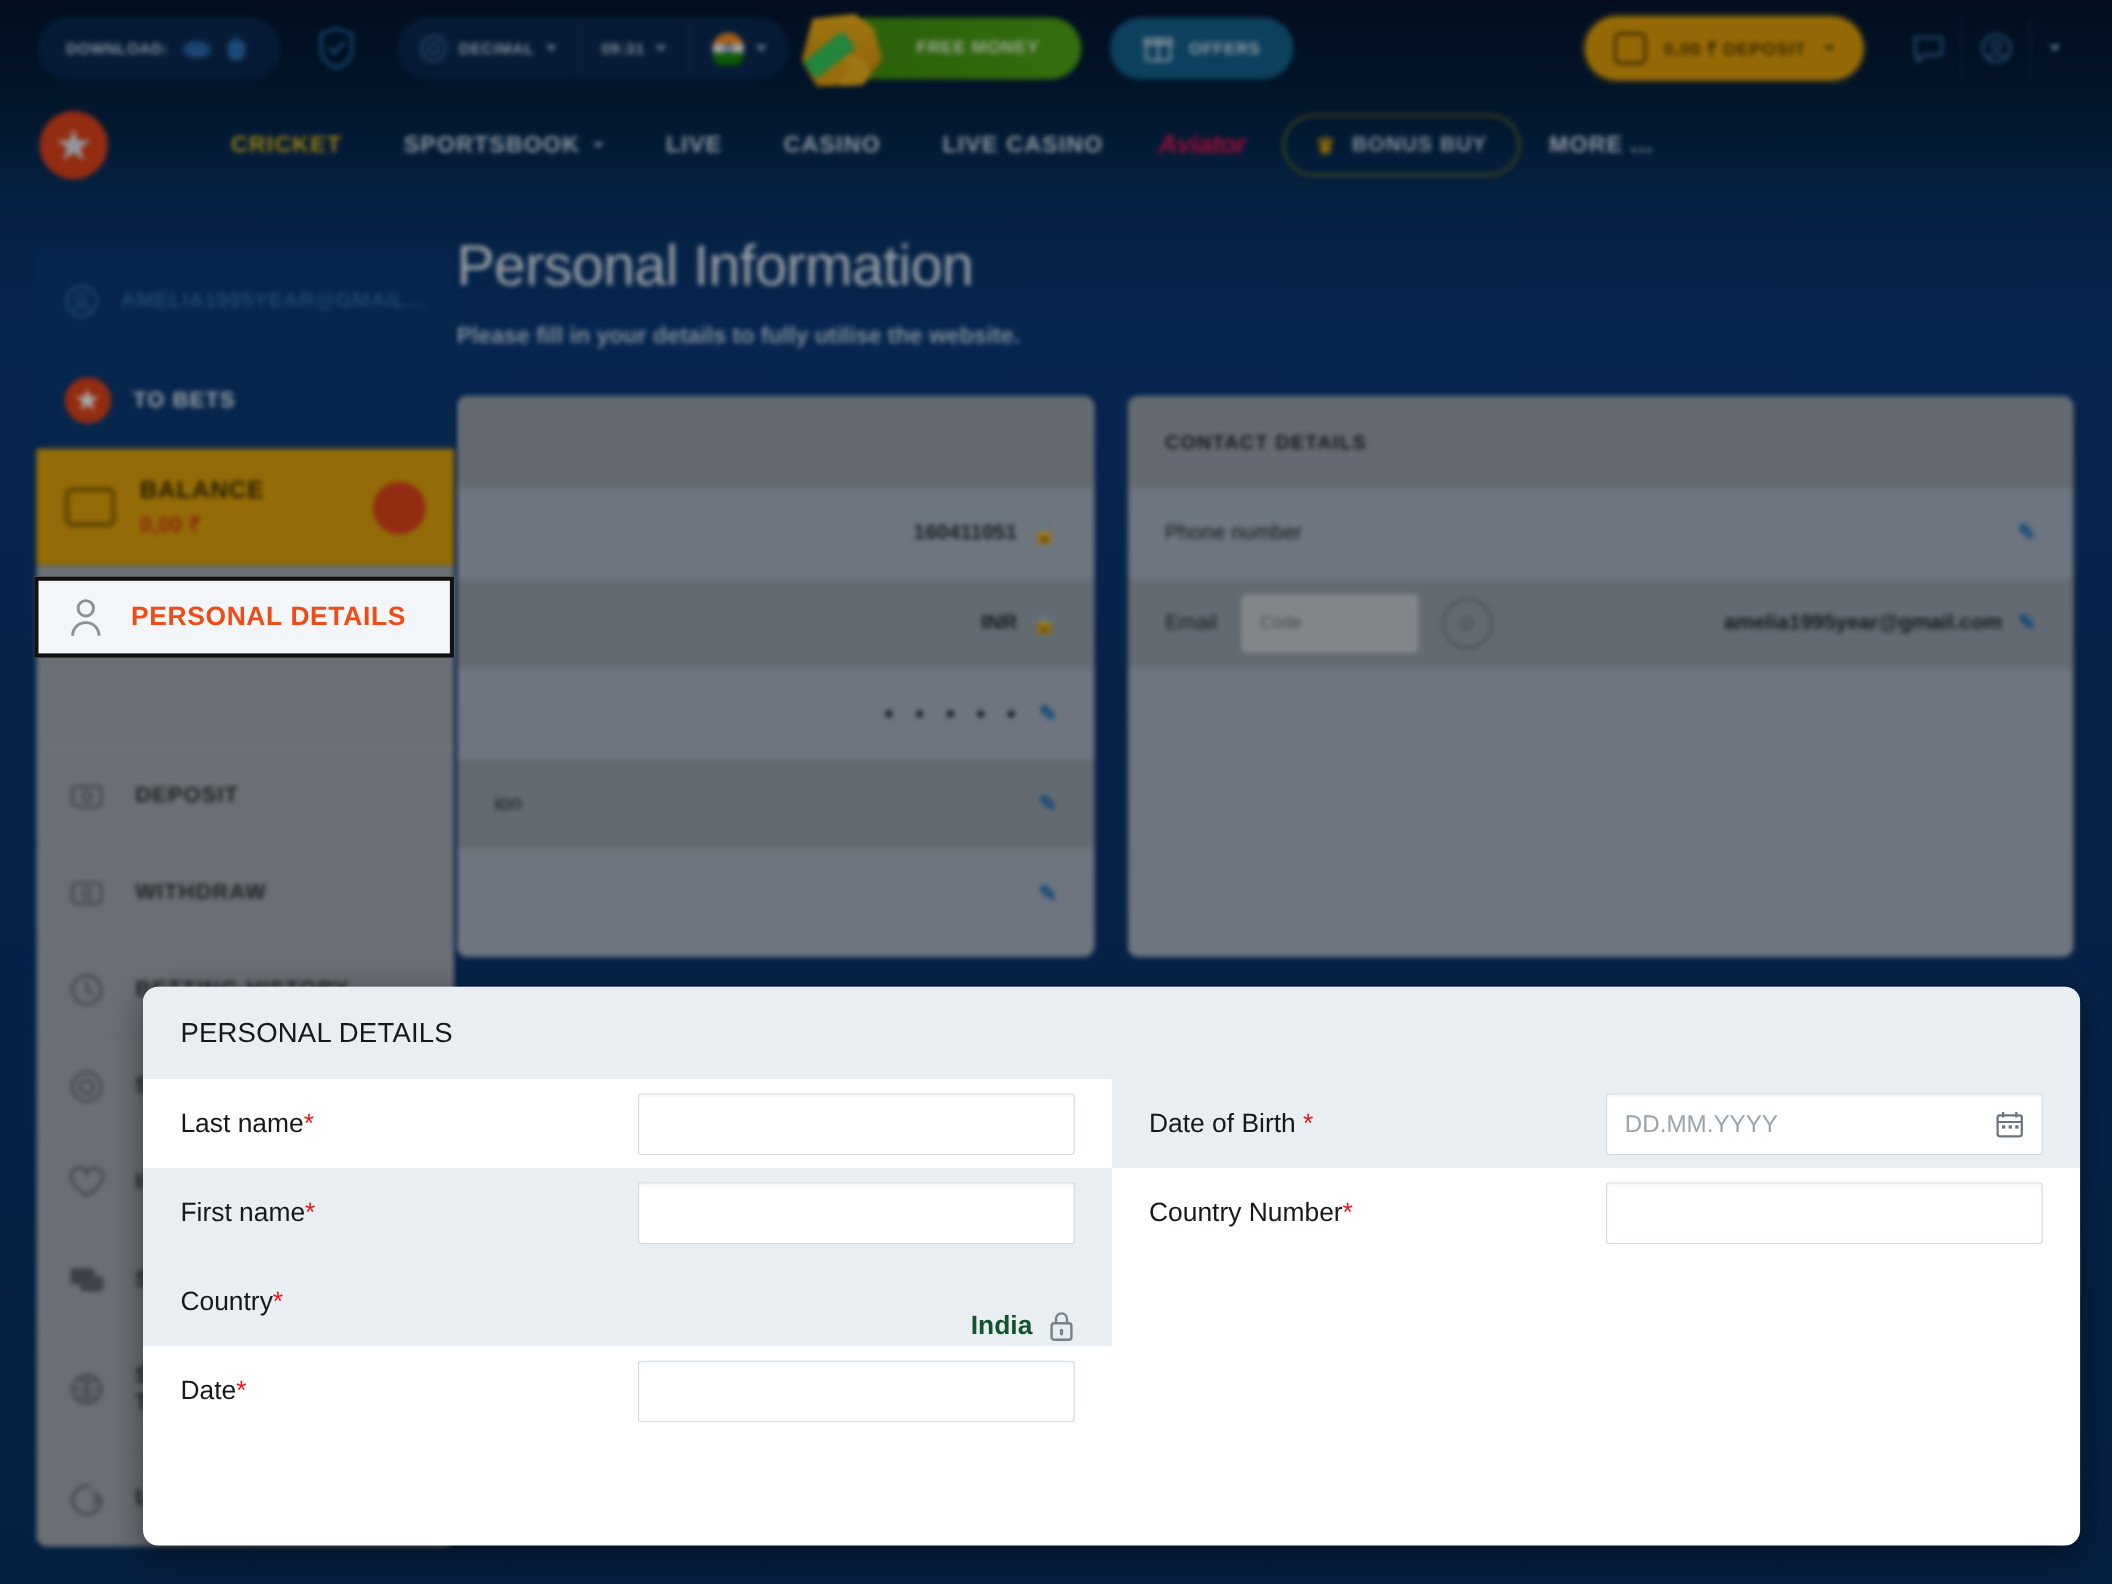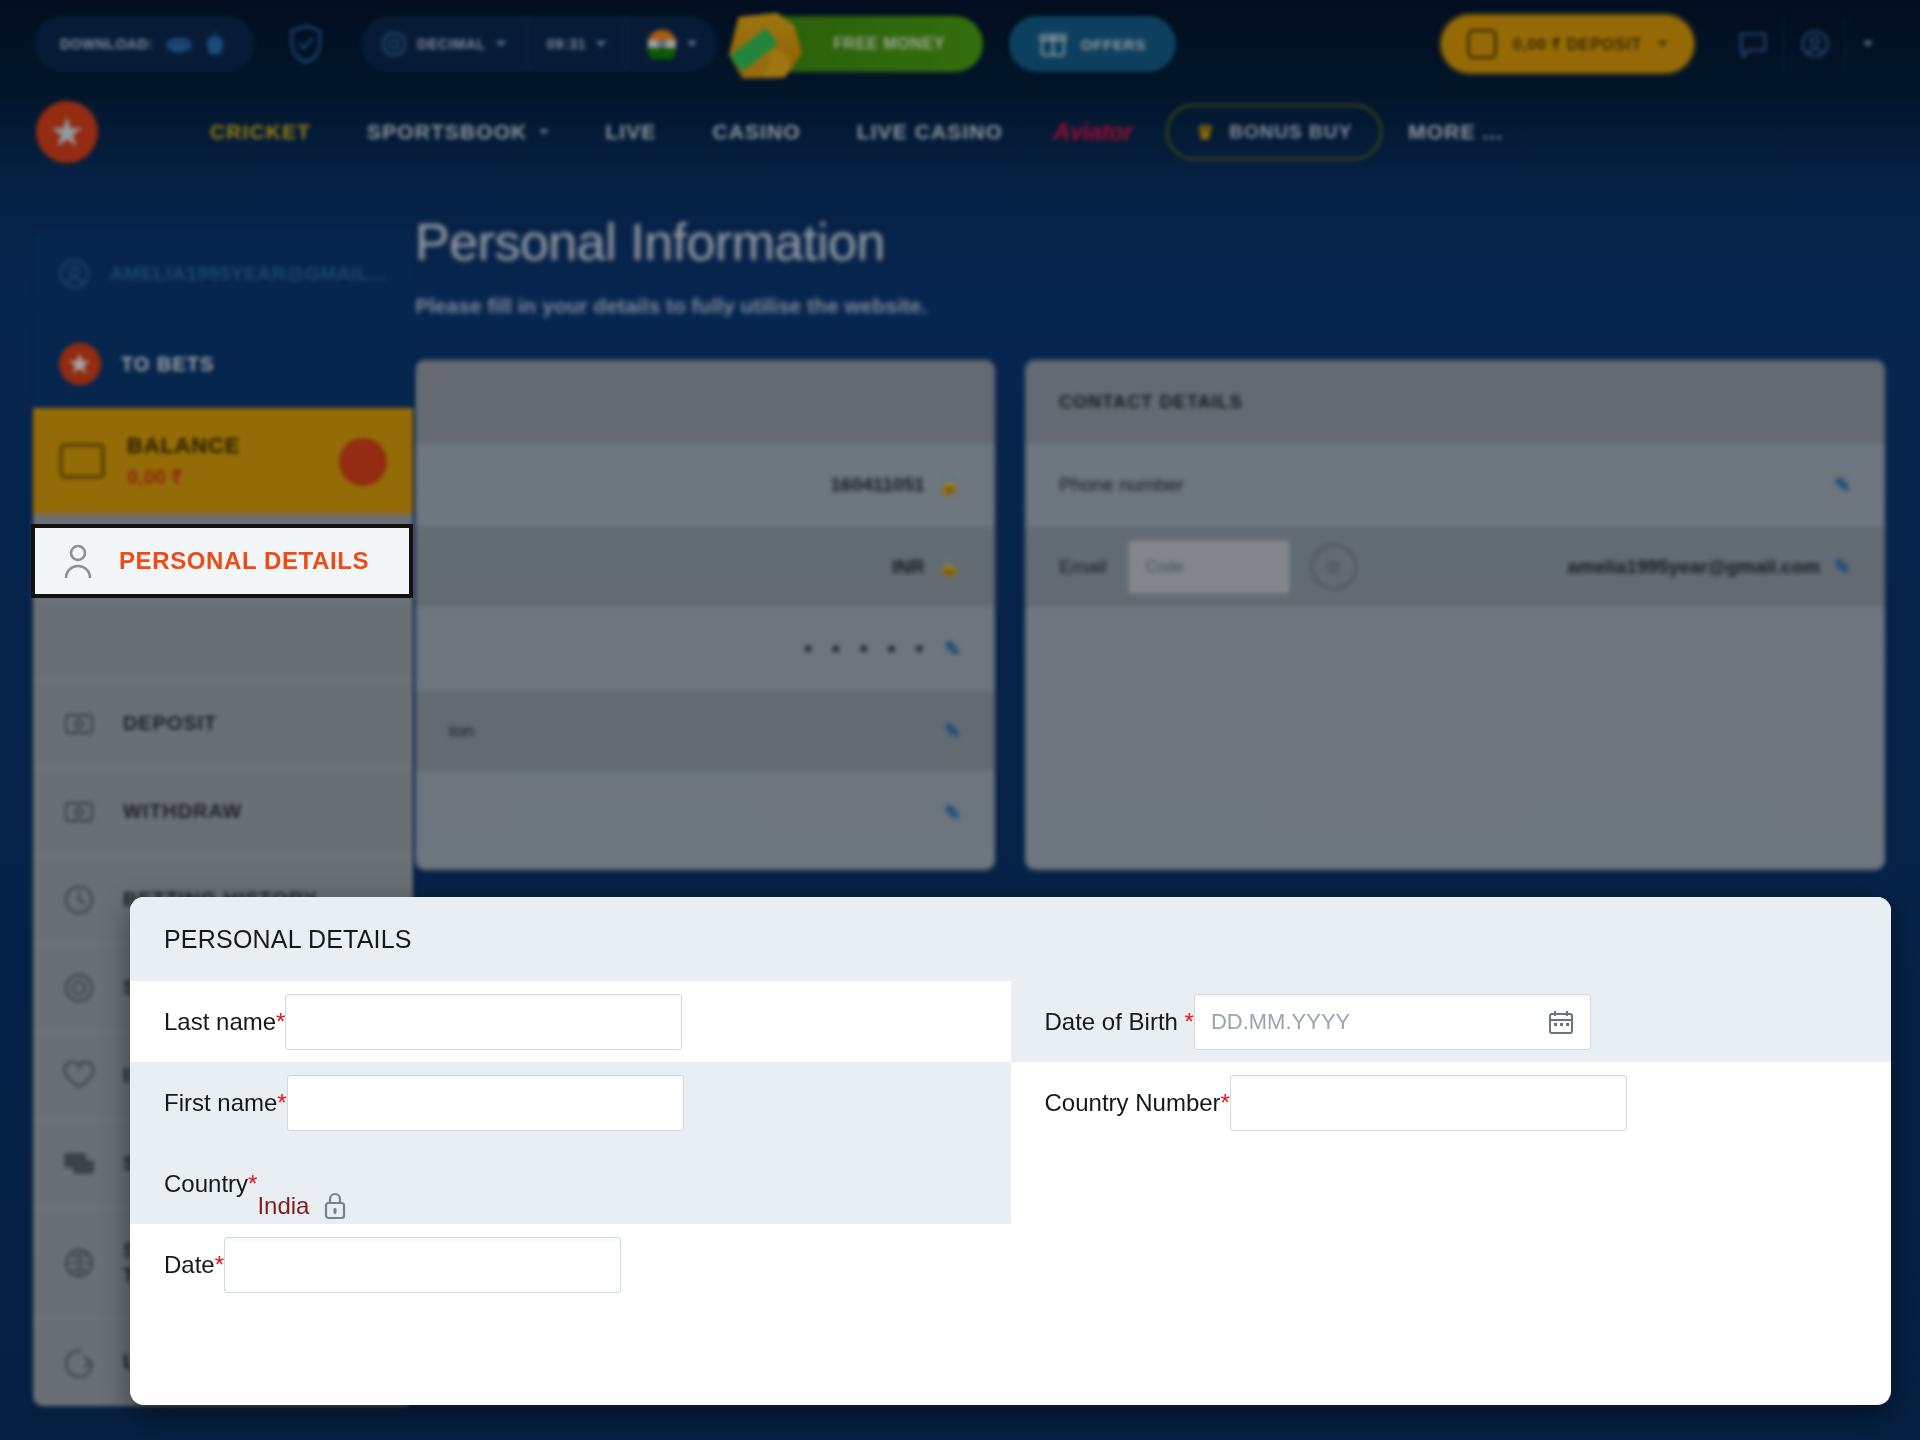--- a/index.html
+++ b/index.html
@@ -172,37 +172,37 @@
     position:absolute; left:130px; top:897px; width:1761px; height:508px;
     background:#fff; border-radius:14px; z-index:60;
     box-shadow:0 10px 30px rgba(0,0,0,.45); overflow:hidden;
   }
   .modal-hd{ height:84px; background:#e8eef2; display:flex;align-items:center;
     padding:0 34px; color:#15191d; font-size:25px; letter-spacing:.2px;}
   .modal-body{ display:flex; }
   .mcol{ width:50%; }
   .mcol.left{ border-right:0; }
   .frow{
-    height:81px; display:flex; align-items:center; 
+    height:81px; display:flex; align-items:center; justify-content:space-between;
     padding:0 34px; font-size:24px; color:#15191d;
   }
   .frow.shade{ background:#e8eef2; }
   .frow.blank{ background:#fff; }
   .req{ color:#e8131a; }
   .fin{
     width:397px; height:56px; background:#fff; border:1px solid #cfd9e2;
     border-radius:3px; display:flex; align-items:center; padding:0 16px;
     font-size:22px; color:#9aa4ae;
     box-shadow:inset 0 3px 0 rgba(0,0,0,.025);
   }
   .fin.sel{ justify-content:space-between; }
   .fin .caret{ width:0;height:0;border-left:9px solid transparent;
     border-right:9px solid transparent;border-top:11px solid #5b6671;}
-  .lockval{ display:flex;align-items:center;gap:14px;font-size:24px;color:#7f1d1d;
-    font-weight:400;margin-top:44px;}
+  .lockval{ display:flex;align-items:center;gap:14px;font-size:24px;color:#14532d;
+    font-weight:700;margin-top:44px;}
   .cal{ color:#6b757f; font-size:22px;}
 
   svg{ display:block; }
 </style>
 </head>
 <body>
 
 <div id="page">
 
   <div class="topbar">

